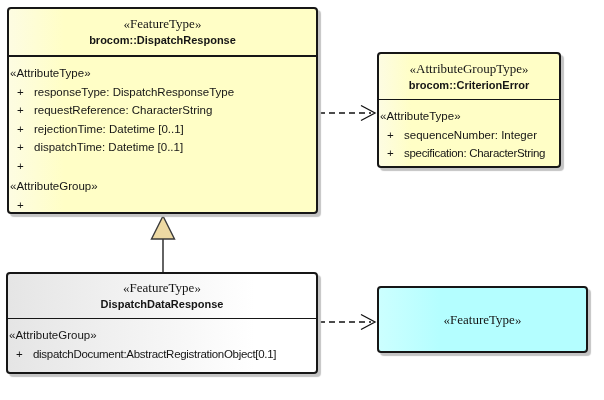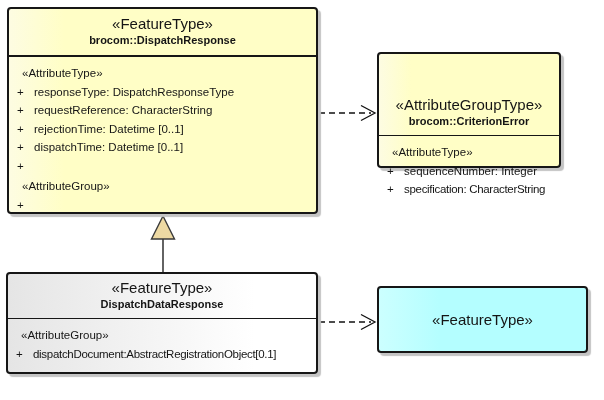--- a/index.html
+++ b/index.html
@@ -12,28 +12,28 @@
     position:absolute;border:2px solid #161616;border-radius:4px;
     box-shadow:3px 3px 1px #c4c4c4;box-sizing:border-box;
   }
   .fill-yellow{background:linear-gradient(to right,#fdfce2,#fffec6 18%);}
   .fill-gray{background:linear-gradient(to right,#e5e5e5,#ffffff 80%);}
   .fill-cyan{background:linear-gradient(to right,#ccffff,#b4feff 30%);}
   .box-header{
     display:flex;flex-direction:column;justify-content:center;align-items:center;
     box-sizing:border-box;
   }
-  .stereotype{font-size:15px;line-height:16px;}
+  .stereotype{font-size:13px;line-height:16px;font-family:Liberation Serif, serif;}
   .class-name{font-size:11px;font-weight:bold;line-height:16px;}
   .class-name.italic{font-style:italic;}
   .box-body{box-sizing:border-box;padding-top:7px;}
   .div2{border-top:2px solid #161616;}
   .div1{border-top:1.5px solid #161616;}
   .row{height:18.5px;line-height:18.5px;font-size:11.5px;white-space:nowrap;}
-  .sect{padding-left:13px;}
+  .sect{padding-left:1px;}
   .attr{display:flex;}
   .attr .vis{width:17px;padding-left:8px;flex:0 0 auto;}
   .squeeze{letter-spacing:-0.3px;}
 </style>
 </head>
 <body>
 
 <div class="canvas">
 
   <svg class="connectors" width="604" height="400" viewBox="0 0 604 400">
@@ -81,21 +81,21 @@
         <span class="vis">+</span>
       </div>
       <div class="row sect" style="margin-top:2px;">«AttributeGroup»</div>
       <div class="row attr">
         <span class="vis">+</span>
       </div>
     </div>
   </div>
 
   <div class="uml-box fill-yellow" style="left:377px;top:52px;width:184px;height:116px;">
-    <div class="box-header" style="height:45px;margin-top:36px;">
+    <div class="box-header" style="height:45px;">
       <div class="stereotype">«AttributeGroupType»</div>
       <div class="class-name">brocom::CriterionError</div>
     </div>
     <div class="box-body div1">
       <div class="row sect">«AttributeType»</div>
       <div class="row attr">
         <span class="vis">+</span>
         <span>sequenceNumber: Integer</span>
       </div>
       <div class="row attr">

